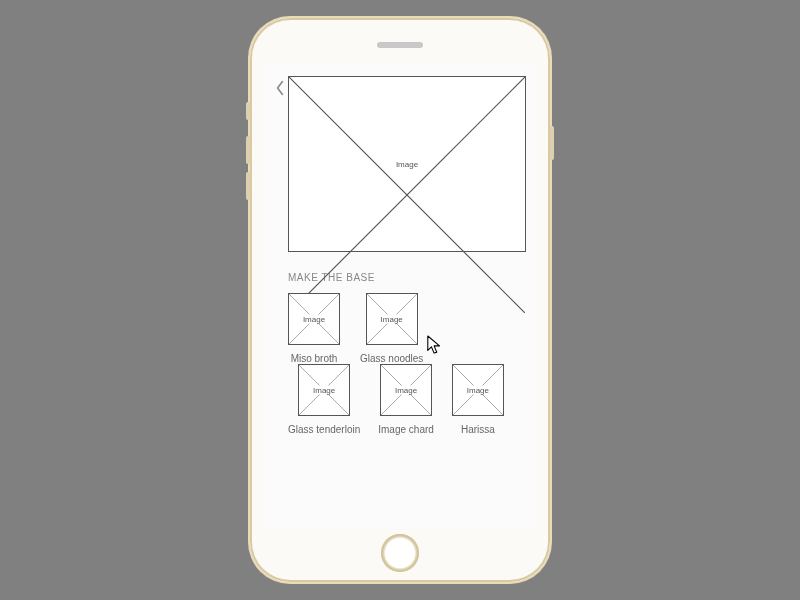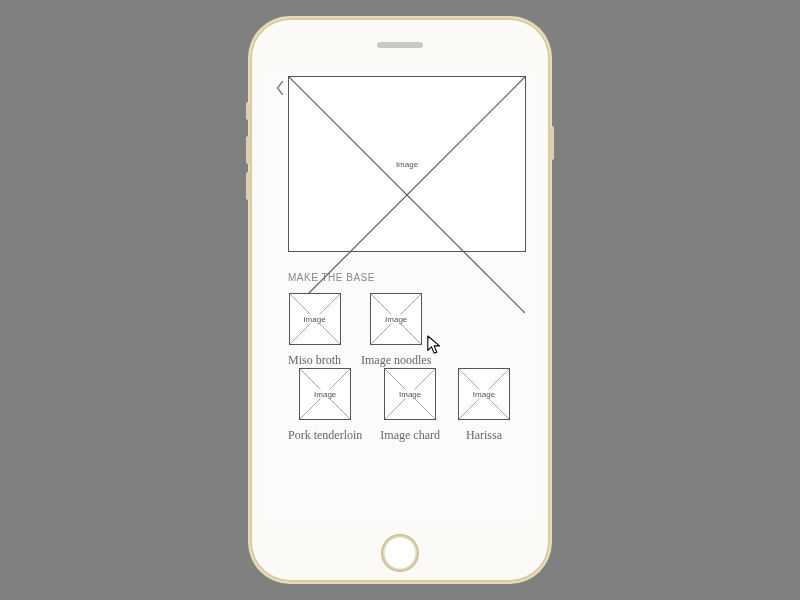--- a/index.html
+++ b/index.html
@@ -136,26 +136,25 @@
   .card {
     display:flex;
     flex-direction:column;
     align-items:center;
   }
   .thumb {
     width:52px;
     height:52px;
   }
   .caption {
-    font-size:12px;
+    font-size:10px;
     color:#666;
     margin-top:8px;
     text-align:center;
     white-space:nowrap;
-    font-family:Liberation Serif, serif;
   }
 
   
   .cursor {
     position:absolute;
     left:426px;
     top:334px;
     width:18px; height:22px;
     pointer-events:none;
     z-index:50;
@@ -204,34 +203,34 @@
           <div class="caption">Miso broth</div>
         </div>
         <div class="card">
           <div class="ph thumb">
             <svg class="diag" preserveAspectRatio="none" viewBox="0 0 100 100">
               <line x1="0" y1="0" x2="100" y2="100" stroke="#555" stroke-width="1"></line>
               <line x1="100" y1="0" x2="0" y2="100" stroke="#555" stroke-width="1"></line>
             </svg>
             <span class="lbl">Image</span>
           </div>
-          <div class="caption">Image noodles</div>
+          <div class="caption">Glass noodles</div>
         </div>
       </div>
 
       <div class="row row2">
         <div class="card">
           <div class="ph thumb">
             <svg class="diag" preserveAspectRatio="none" viewBox="0 0 100 100">
               <line x1="0" y1="0" x2="100" y2="100" stroke="#555" stroke-width="1"></line>
               <line x1="100" y1="0" x2="0" y2="100" stroke="#555" stroke-width="1"></line>
             </svg>
             <span class="lbl">Image</span>
           </div>
-          <div class="caption">Pork tenderloin</div>
+          <div class="caption">Glass tenderloin</div>
         </div>
         <div class="card">
           <div class="ph thumb">
             <svg class="diag" preserveAspectRatio="none" viewBox="0 0 100 100">
               <line x1="0" y1="0" x2="100" y2="100" stroke="#555" stroke-width="1"></line>
               <line x1="100" y1="0" x2="0" y2="100" stroke="#555" stroke-width="1"></line>
             </svg>
             <span class="lbl">Image</span>
           </div>
           <div class="caption">Image chard</div>

